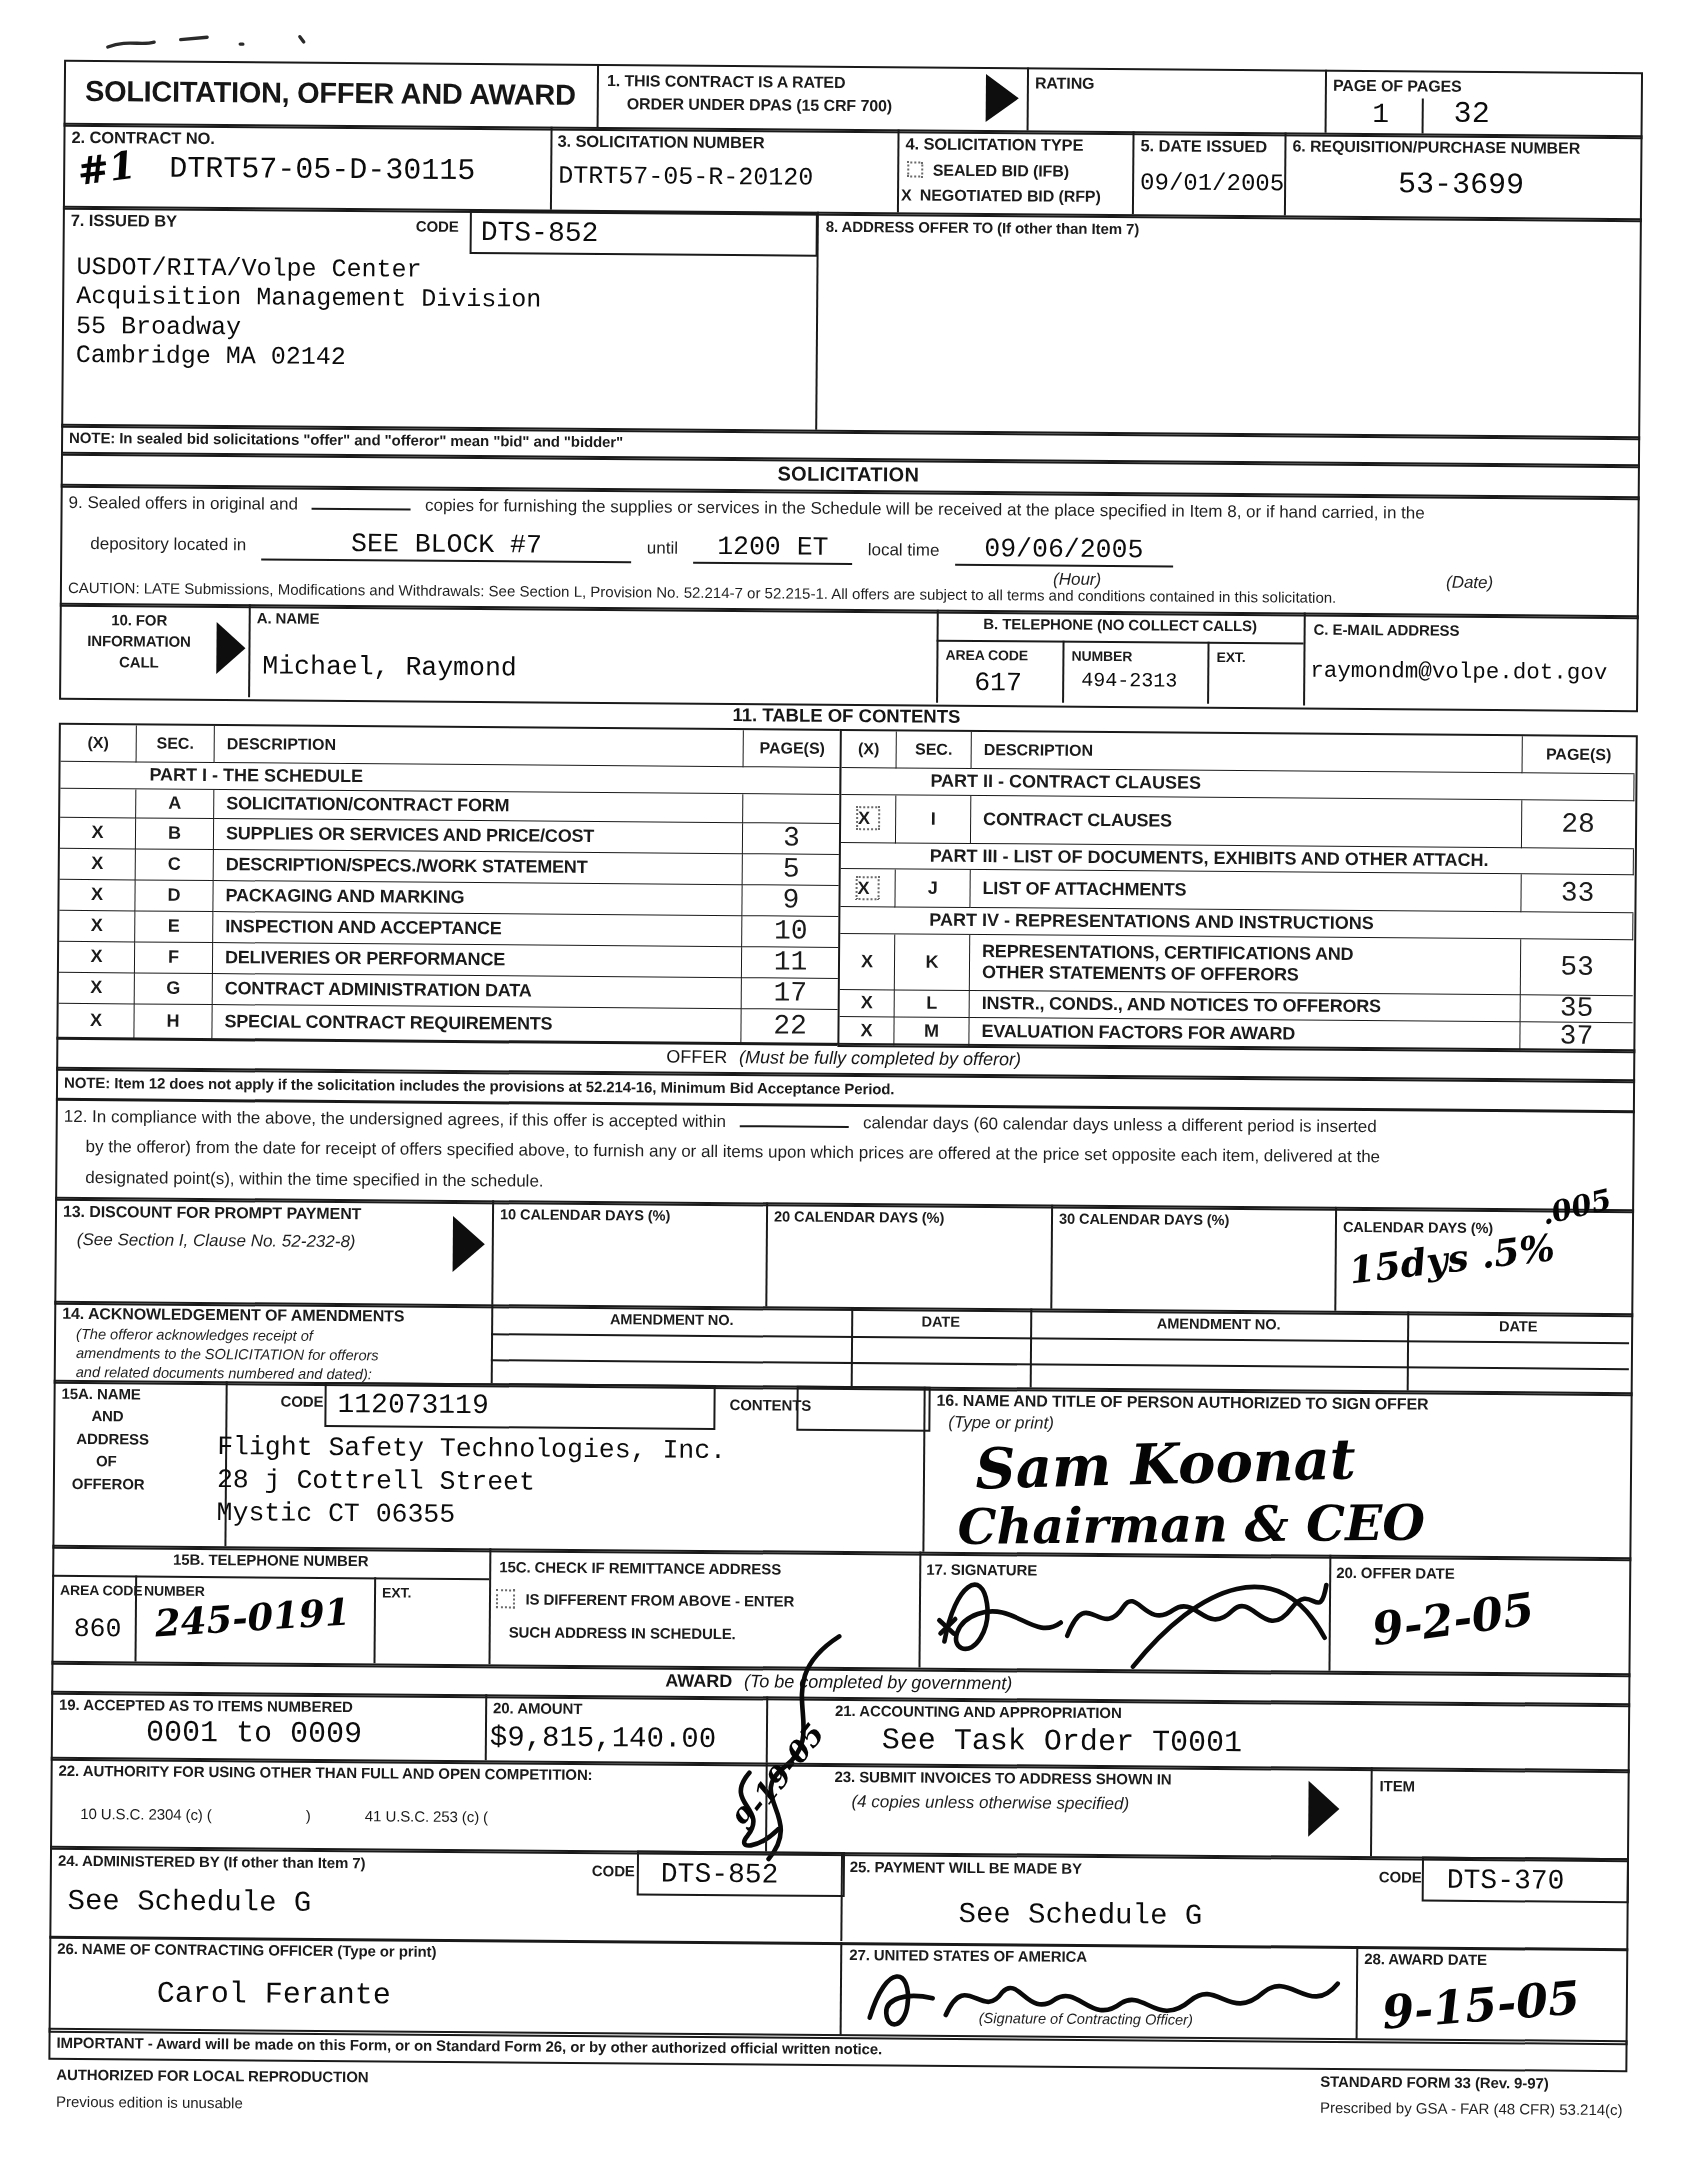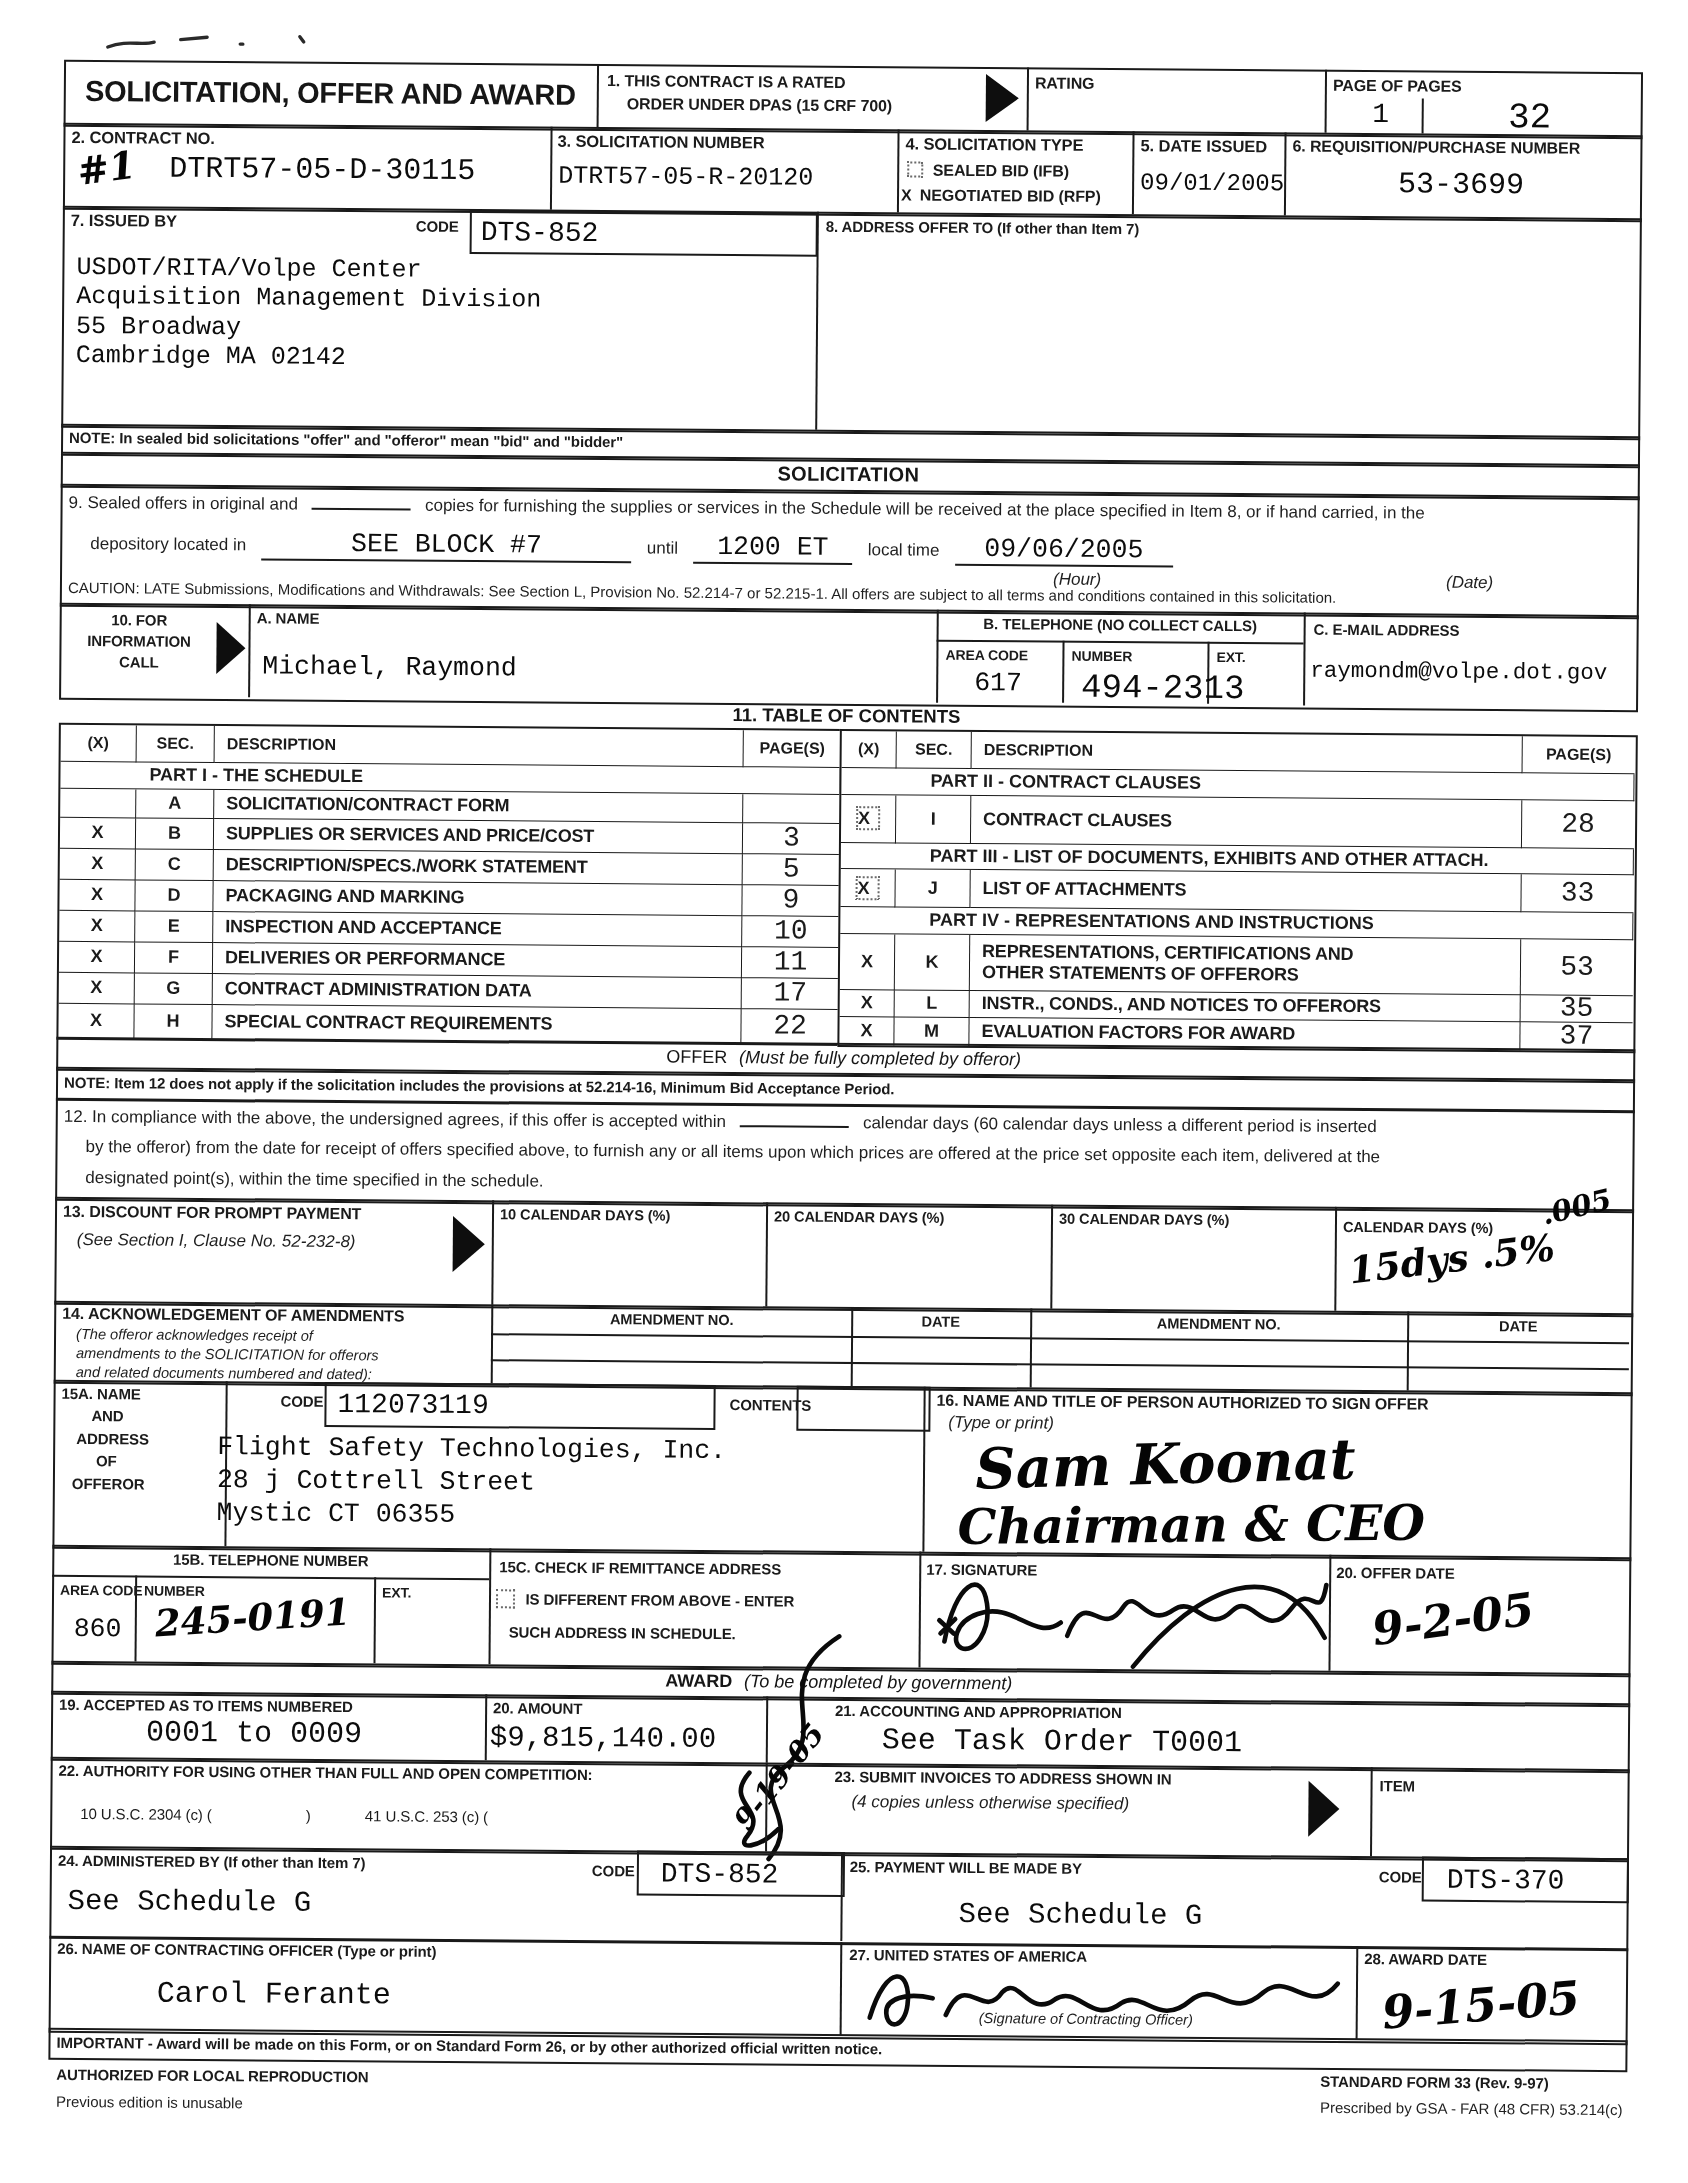--- a/index.html
+++ b/index.html
@@ -53,21 +53,21 @@
   <div class="vl" style="left:589px;top:66px;height:63px;"></div>
   <div class="abs lbl s24" style="left:599px;top:74px;">1. THIS CONTRACT IS A RATED</div>
   <div class="abs lbl s24" style="left:619px;top:97px;">ORDER UNDER DPAS (15 CRF 700)</div>
   <div class="arr" style="left:978px;top:73px;border-width:24.5px 0 24.5px 33px;"></div>
   <div class="vl" style="left:1019px;top:66px;height:63px;"></div>
   <div class="abs lbl s24" style="left:1027px;top:73px;">RATING</div>
   <div class="vl" style="left:1317px;top:66px;height:63px;"></div>
   <div class="abs lbl s24" style="left:1325px;top:73px;">PAGE  OF  PAGES</div>
   <div class="abs mono ctr" style="left:1340px;top:95px;width:66px;font-size:28px;">1</div>
   <div class="vl" style="left:1414px;top:94px;height:35px;width:1.7px;"></div>
-  <div class="abs mono ctr" style="left:1479px;top:92px;width:86px;font-size:36px;">32</div>
+  <div class="abs mono ctr" style="left:1421px;top:92px;width:86px;font-size:30px;">32</div>
 
   <div class="sec" style="left:56px;top:129px;width:1575px;height:83px;"></div>
   <div class="vl" style="left:543px;top:129px;height:83px;"></div>
   <div class="vl" style="left:890px;top:129px;height:83px;"></div>
   <div class="vl" style="left:1125px;top:129px;height:83px;"></div>
   <div class="vl" style="left:1277px;top:129px;height:83px;"></div>
   <div class="abs lbl" style="left:64px;top:134px;">2. CONTRACT NO.</div>
   <div class="abs hand" style="left:70px;top:151px;font-size:38px;transform:rotate(-8deg);font-weight:900;">#1</div>
   <div class="abs mono" style="left:162px;top:157px;font-size:30px;">DTRT57-05-D-30115</div>
   <div class="abs lbl" style="left:550px;top:134px;">3. SOLICITATION NUMBER</div>
@@ -133,21 +133,21 @@
   <div class="abs lbl s23" style="left:253px;top:614px;">A. NAME</div>
   <div class="abs mono" style="left:259px;top:656px;font-size:26.5px;">Michael, Raymond</div>
   <div class="abs lbl s23 ctr" style="left:933px;top:614px;width:367px;">B. TELEPHONE (NO COLLECT CALLS)</div>
   <div class="hl" style="left:933px;top:639px;width:367px;height:1.7px;"></div>
   <div class="vl" style="left:1059px;top:639px;height:62px;width:1.7px;"></div>
   <div class="vl" style="left:1204px;top:639px;height:62px;width:1.7px;"></div>
   <div class="abs lbl s21" style="left:942px;top:646px;">AREA CODE</div>
   <div class="abs lbl s21" style="left:1068px;top:646px;">NUMBER</div>
   <div class="abs lbl s21" style="left:1213px;top:646px;">EXT.</div>
   <div class="abs mono" style="left:971px;top:667px;font-size:26.5px;">617</div>
-  <div class="abs mono" style="left:1078px;top:667px;font-size:34px;">494-2313</div>
+  <div class="abs mono" style="left:1078px;top:667px;font-size:20px;">494-2313</div>
   <div class="abs lbl s23" style="left:1310px;top:617px;">C. E-MAIL ADDRESS</div>
   <div class="abs mono" style="left:1307px;top:654px;font-size:22.5px;">raymondm@volpe.dot.gov</div>
 
   <div class="abs ctr" style="left:56px;top:705px;width:1575px;font-size:18.5px;font-weight:700;">11.  TABLE OF CONTENTS</div>
 
   <div class="toc" style="left:56px;top:729px;width:781px;grid-template-columns:76px 78px 529px 97px;grid-template-rows:37px 26.5px 29px 31px 31px 31px 31px 31px 31px 34px;">
     <div class="tc th">(X)</div>
     <div class="tc th">SEC.</div>
     <div class="tc th lft">DESCRIPTION</div>
     <div class="tc th lastc">PAGE(S)</div>

